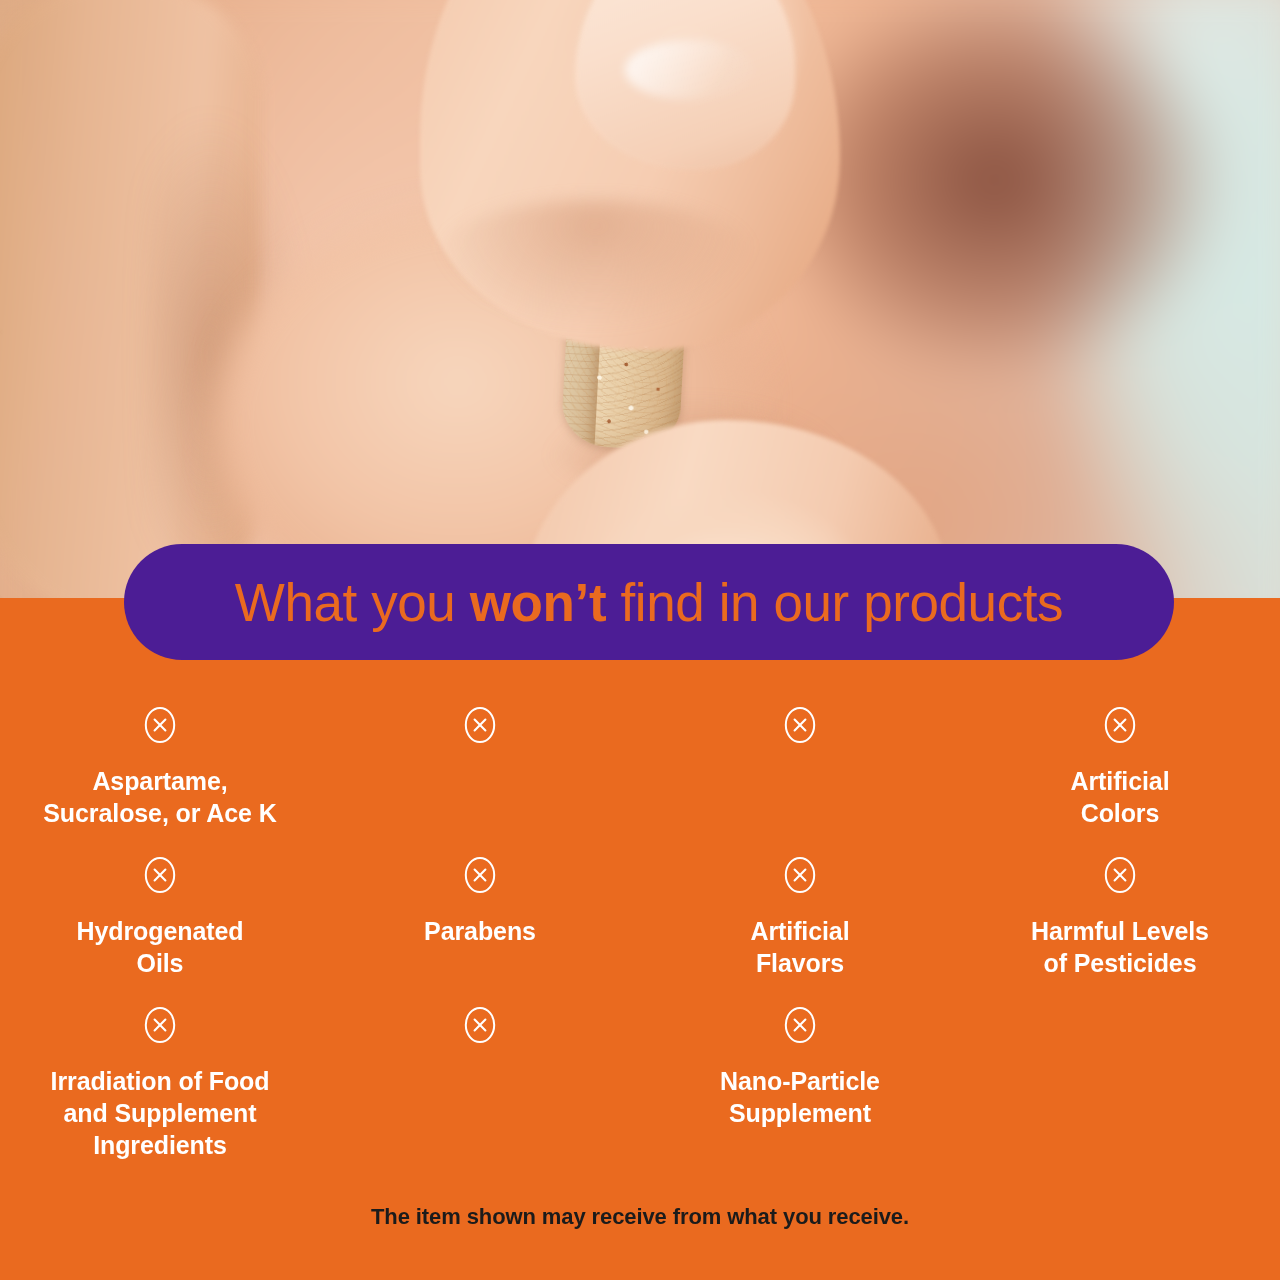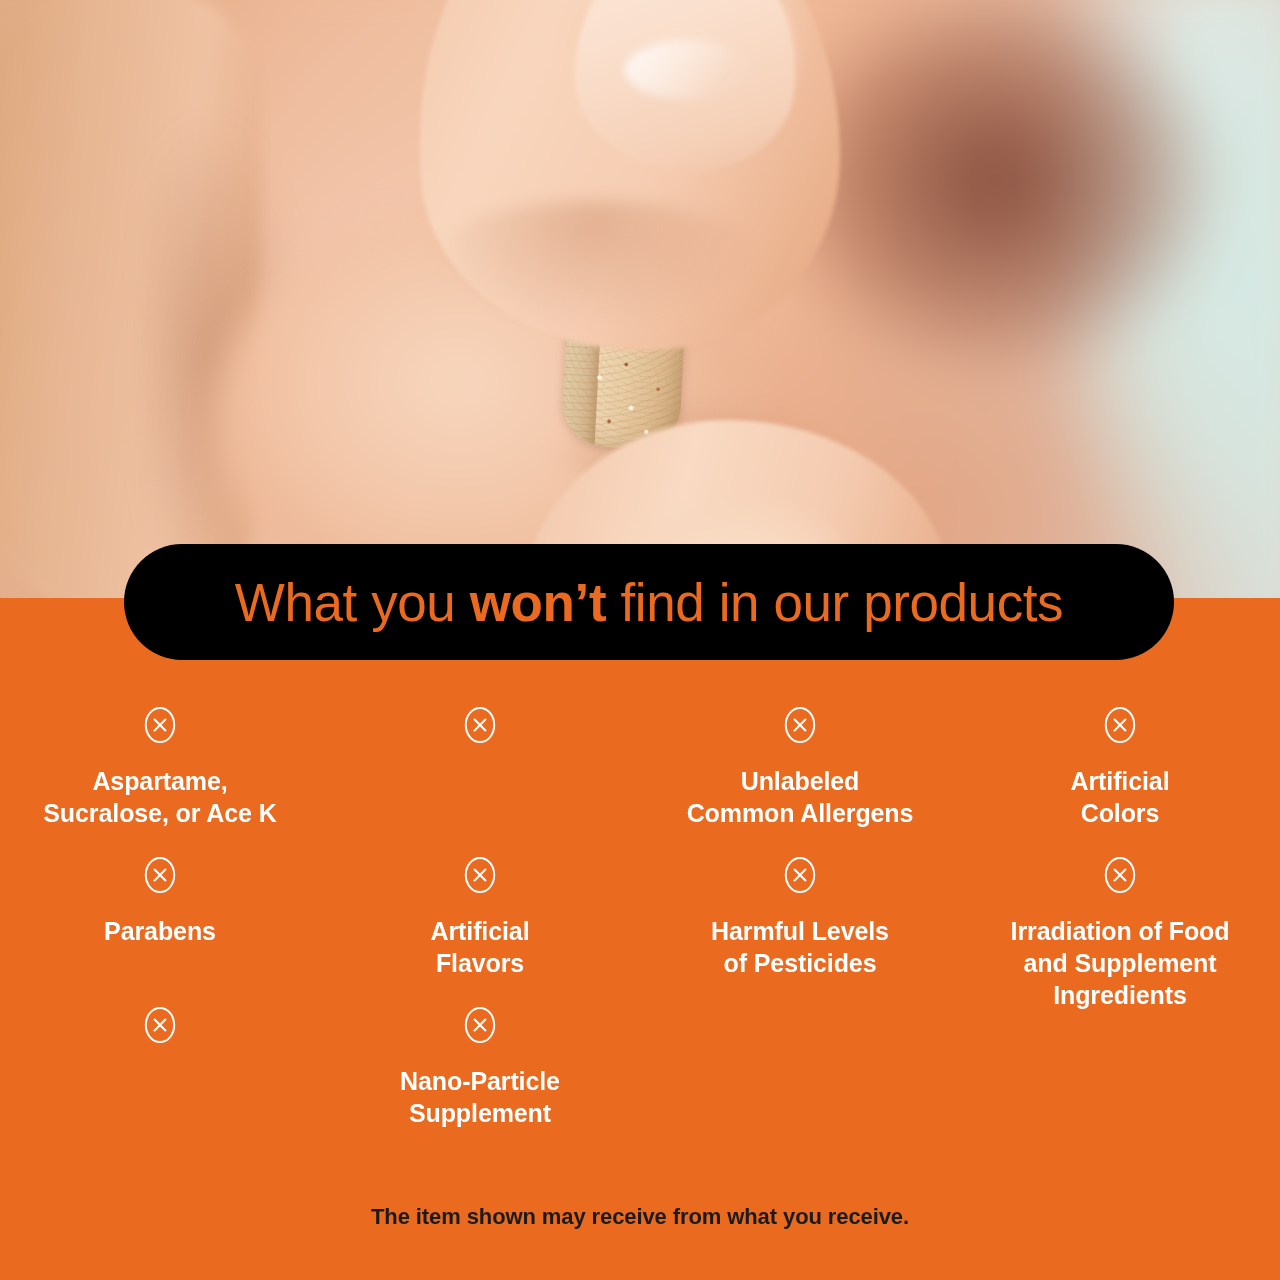--- a/index.html
+++ b/index.html
@@ -202,21 +202,21 @@
     opacity: .7;
   }
 
   
   #title-pill {
     position: absolute;
     left: 124px;
     top: 544px;
     width: 1050px;
     height: 116px;
-    background: #000000;
+    background: #4c1d95;
     border-radius: 58px;
     display: flex;
     align-items: center;
     justify-content: center;
     box-shadow: 0 0 0 rgba(0,0,0,0);
     z-index: 5;
   }
   #title-text {
     font-size: 53px;
     line-height: 1;
@@ -343,35 +343,43 @@
         </span>
     </div>
 
     <div class="cell">
       <span class="ico">
           <svg viewBox="0 0 34 40">
             <ellipse cx="17" cy="20" rx="14.2" ry="17" fill="none" stroke="#ffffff" stroke-width="2"></ellipse>
             <path d="M11.6 14.6 L22.4 25.4 M22.4 14.6 L11.6 25.4" stroke="#ffffff" stroke-width="2.1" stroke-linecap="round"></path>
           </svg>
         </span>
-      <span class="label">Unlabeled
-Common Allergens</span>
     </div>
 
     <div class="cell">
       <span class="ico">
           <svg viewBox="0 0 34 40">
             <ellipse cx="17" cy="20" rx="14.2" ry="17" fill="none" stroke="#ffffff" stroke-width="2"></ellipse>
             <path d="M11.6 14.6 L22.4 25.4 M22.4 14.6 L11.6 25.4" stroke="#ffffff" stroke-width="2.1" stroke-linecap="round"></path>
           </svg>
         </span>
       <span class="label">Artificial
 Colors</span>
     </div>
 
+    <div class="cell">
+      <span class="ico">
+          <svg viewBox="0 0 34 40">
+            <ellipse cx="17" cy="20" rx="14.2" ry="17" fill="none" stroke="#ffffff" stroke-width="2"></ellipse>
+            <path d="M11.6 14.6 L22.4 25.4 M22.4 14.6 L11.6 25.4" stroke="#ffffff" stroke-width="2.1" stroke-linecap="round"></path>
+          </svg>
+        </span>
+      <span class="label">Hydrogenated
+Oils</span>
+    </div>
 
     <div class="cell">
       <span class="ico">
           <svg viewBox="0 0 34 40">
             <ellipse cx="17" cy="20" rx="14.2" ry="17" fill="none" stroke="#ffffff" stroke-width="2"></ellipse>
             <path d="M11.6 14.6 L22.4 25.4 M22.4 14.6 L11.6 25.4" stroke="#ffffff" stroke-width="2.1" stroke-linecap="round"></path>
           </svg>
         </span>
       <span class="label">Parabens</span>
     </div>

